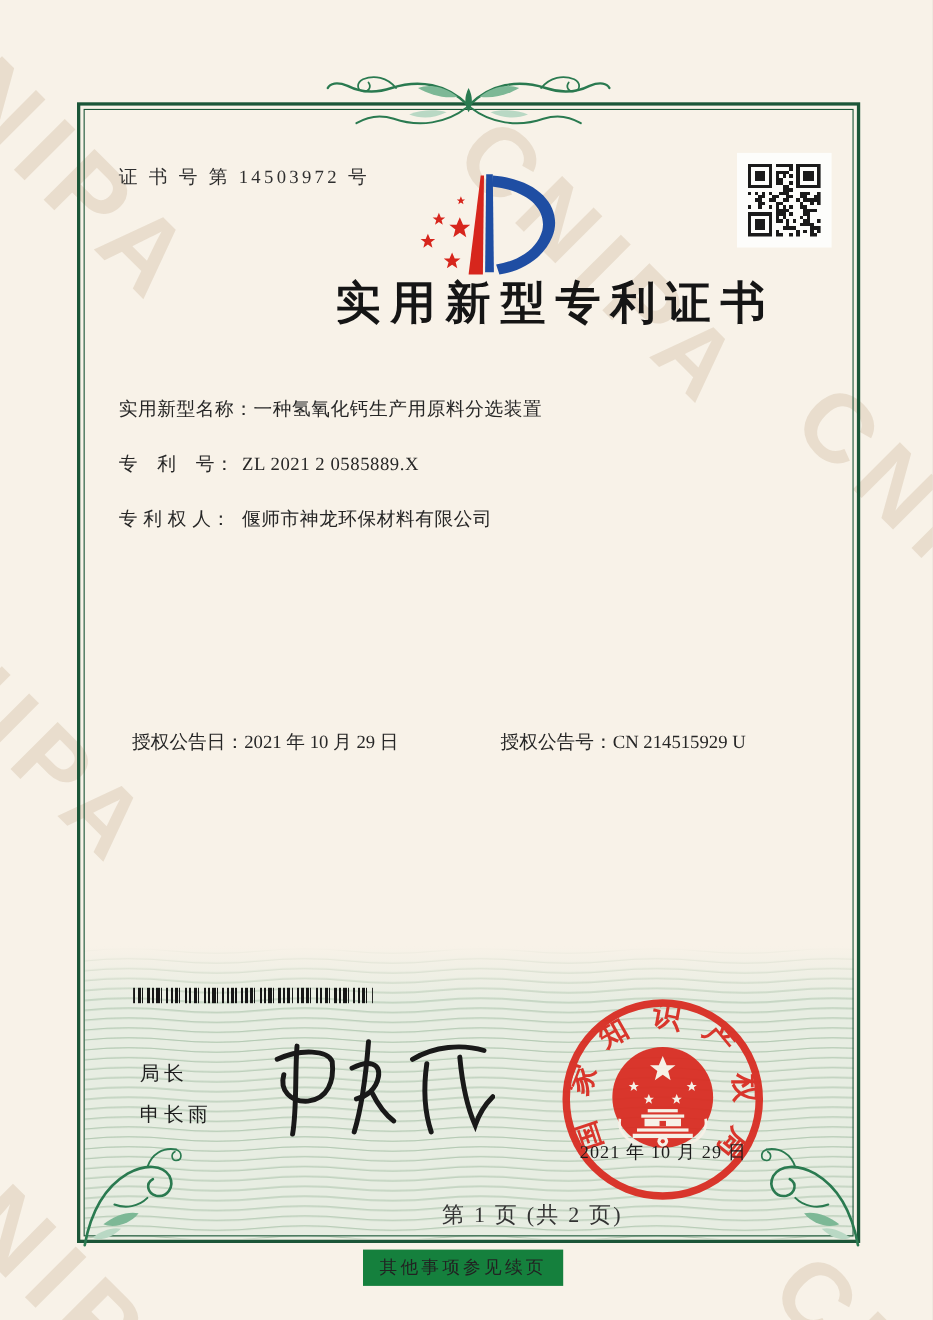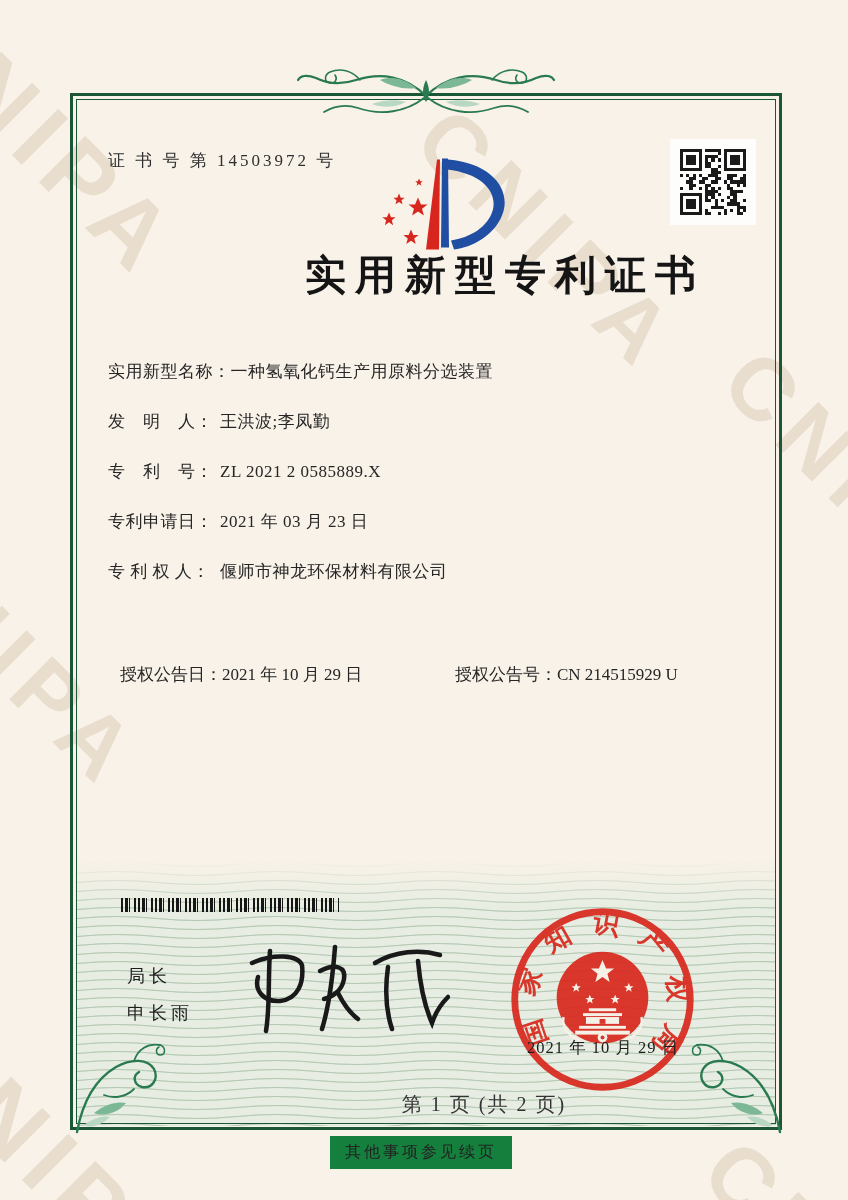--- a/index.html
+++ b/index.html
@@ -358,23 +358,21 @@
           <rect x="18" y="20" width="1" height="1"></rect>
           <rect x="19" y="20" width="1" height="1"></rect>
         </g>
       </svg>
   </div>
 
   <div class="title">实用新型专利证书</div>
 
   <div class="fields">
     <div class="field-row"><span class="lbl">实用新型名称：</span><span>一种氢氧化钙生产用原料分选装置</span></div>
-    <div class="field-row"><span class="lbl">发　明　人：</span><span>王洪波;李凤勤</span></div>
     <div class="field-row"><span class="lbl">专　利　号：</span><span>ZL 2021 2 0585889.X</span></div>
-    <div class="field-row"><span class="lbl">专利申请日：</span><span>2021 年 03 月 23 日</span></div>
     <div class="field-row"><span class="lbl">专 利 权 人：</span><span>偃师市神龙环保材料有限公司</span></div>
   </div>
 
   <div class="grant-row">
     <span class="grant-left"><span>授权公告日：</span><span>2021 年 10 月 29 日</span></span>
     <span class="grant-right"><span>授权公告号：</span><span>CN 214515929 U</span></span>
   </div>
 
 
   <div class="barcode"></div>

